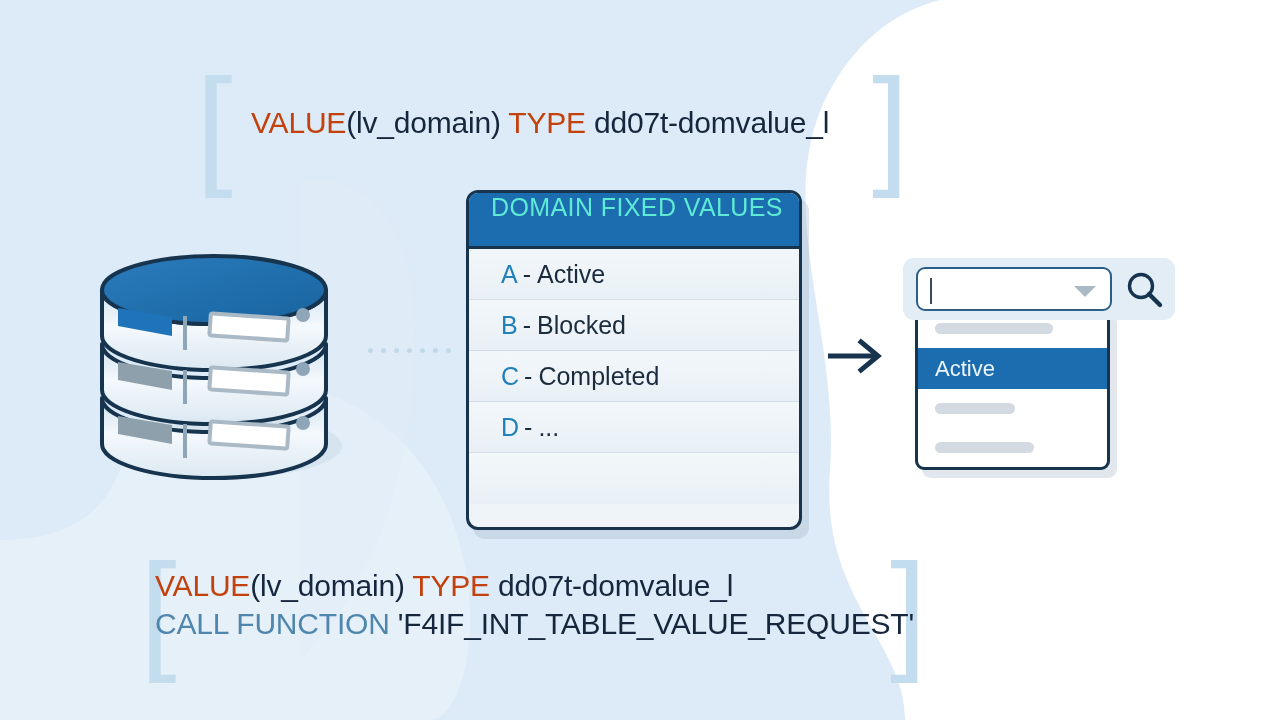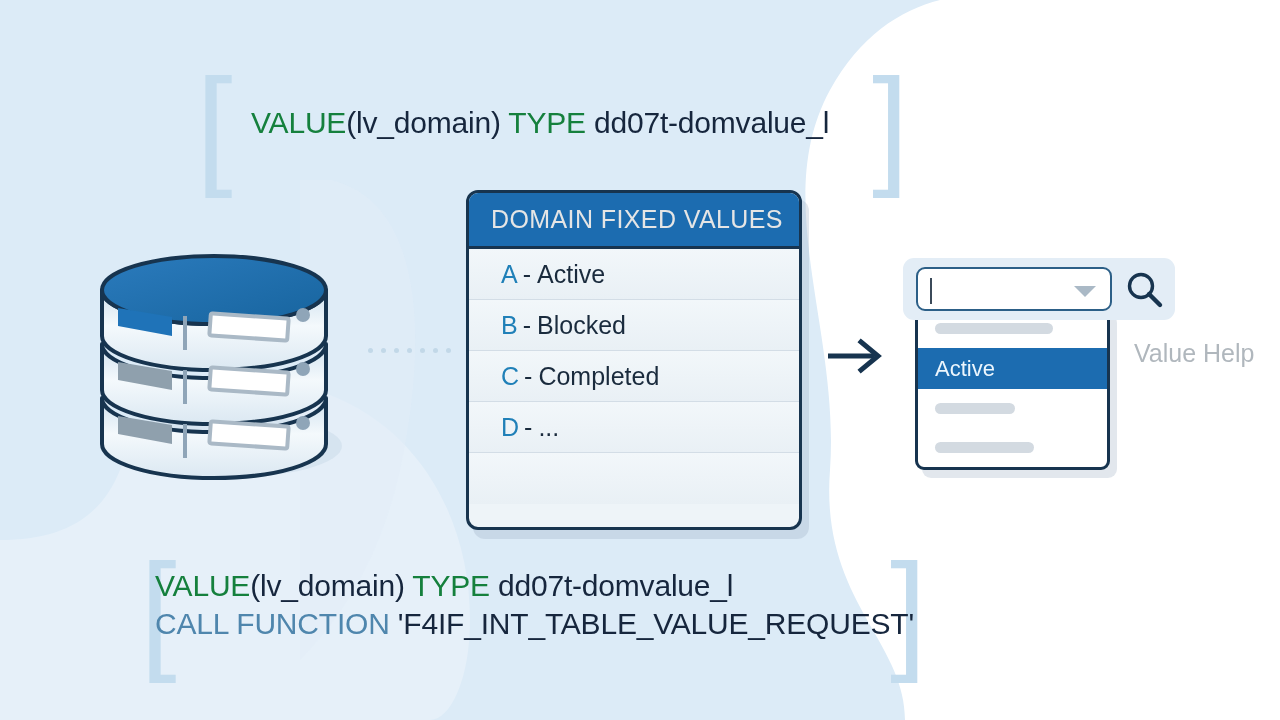--- a/index.html
+++ b/index.html
@@ -15,21 +15,21 @@
 
   
   .code-block { position:absolute; z-index:5; white-space:nowrap; }
   .code-line {
     font-family:"Liberation Sans", sans-serif;
     font-size:30px;
     letter-spacing:-0.2px;
     color:#16263d;
     line-height:38px;
   }
-  .kw { color:#15803d; }
+  .kw { color:#c2410c; }
   .kw2 { color:#4f86ad; }
 
   .bracket {
     position:absolute;
     color:#c3dcee;
     font-weight:400;
     line-height:1;
     font-family:"Liberation Sans", sans-serif;
   }
 
@@ -48,22 +48,22 @@
   
   #panel {
     position:absolute; left:466px; top:190px; width:336px; height:340px;
     border:3px solid #17344f; border-radius:12px;
     background:#eef4f8; overflow:hidden; z-index:6;
     box-shadow:7px 9px 0 rgba(150,170,190,.28);
   }
   #panel-header {
     height:56px; background:#1c6cb0;
     border-bottom:3px solid #17344f;
-    display:flex; align-items:center; padding-left:22px;
-    color:#e5e5e5; font-size:25px; letter-spacing:0.4px;
+    display:flex; align-items:flex-start; padding-left:22px;
+    color:#5eead4; font-size:25px; letter-spacing:0.4px;
   }
   .panel-row {
     height:51px; display:flex; align-items:center;
     padding-left:32px; font-size:25px; color:#1a2b3d;
     border-bottom:1px solid #d3dde6;
     background:linear-gradient(180deg,#f2f7fa 0%,#e9f0f5 100%);
   }
   .panel-row .k { color:#2080b8; margin-right:3px; }
   .panel-row .sep { color:#1a2b3d; margin:0 6px 0 2px; }
   .panel-row.empty { border-bottom:none; }
@@ -248,21 +248,20 @@
   </div>
   <div class="vh-row">
     <div class="skel" style="width:80px;"></div>
   </div>
   <div class="vh-row">
     <div class="skel" style="width:99px;"></div>
   </div>
 </div>
 
 <div id="caption">
-  <div>Value Help</div>
 </div>
 
 <div class="bracket" style="left:140px; top:545px; font-size:132px; font-weight:300;">[</div>
 <div class="bracket" style="left:890px; top:545px; font-size:132px; font-weight:300;">]</div>
 
 <div class="code-block" id="code-bottom" style="left:155px; top:567px;">
   <div class="code-line">
     <span class="kw">VALUE</span><span>(lv_domain) </span><span class="kw">TYPE</span><span> dd07t-domvalue_l</span>
   </div>
   <div class="code-line">

